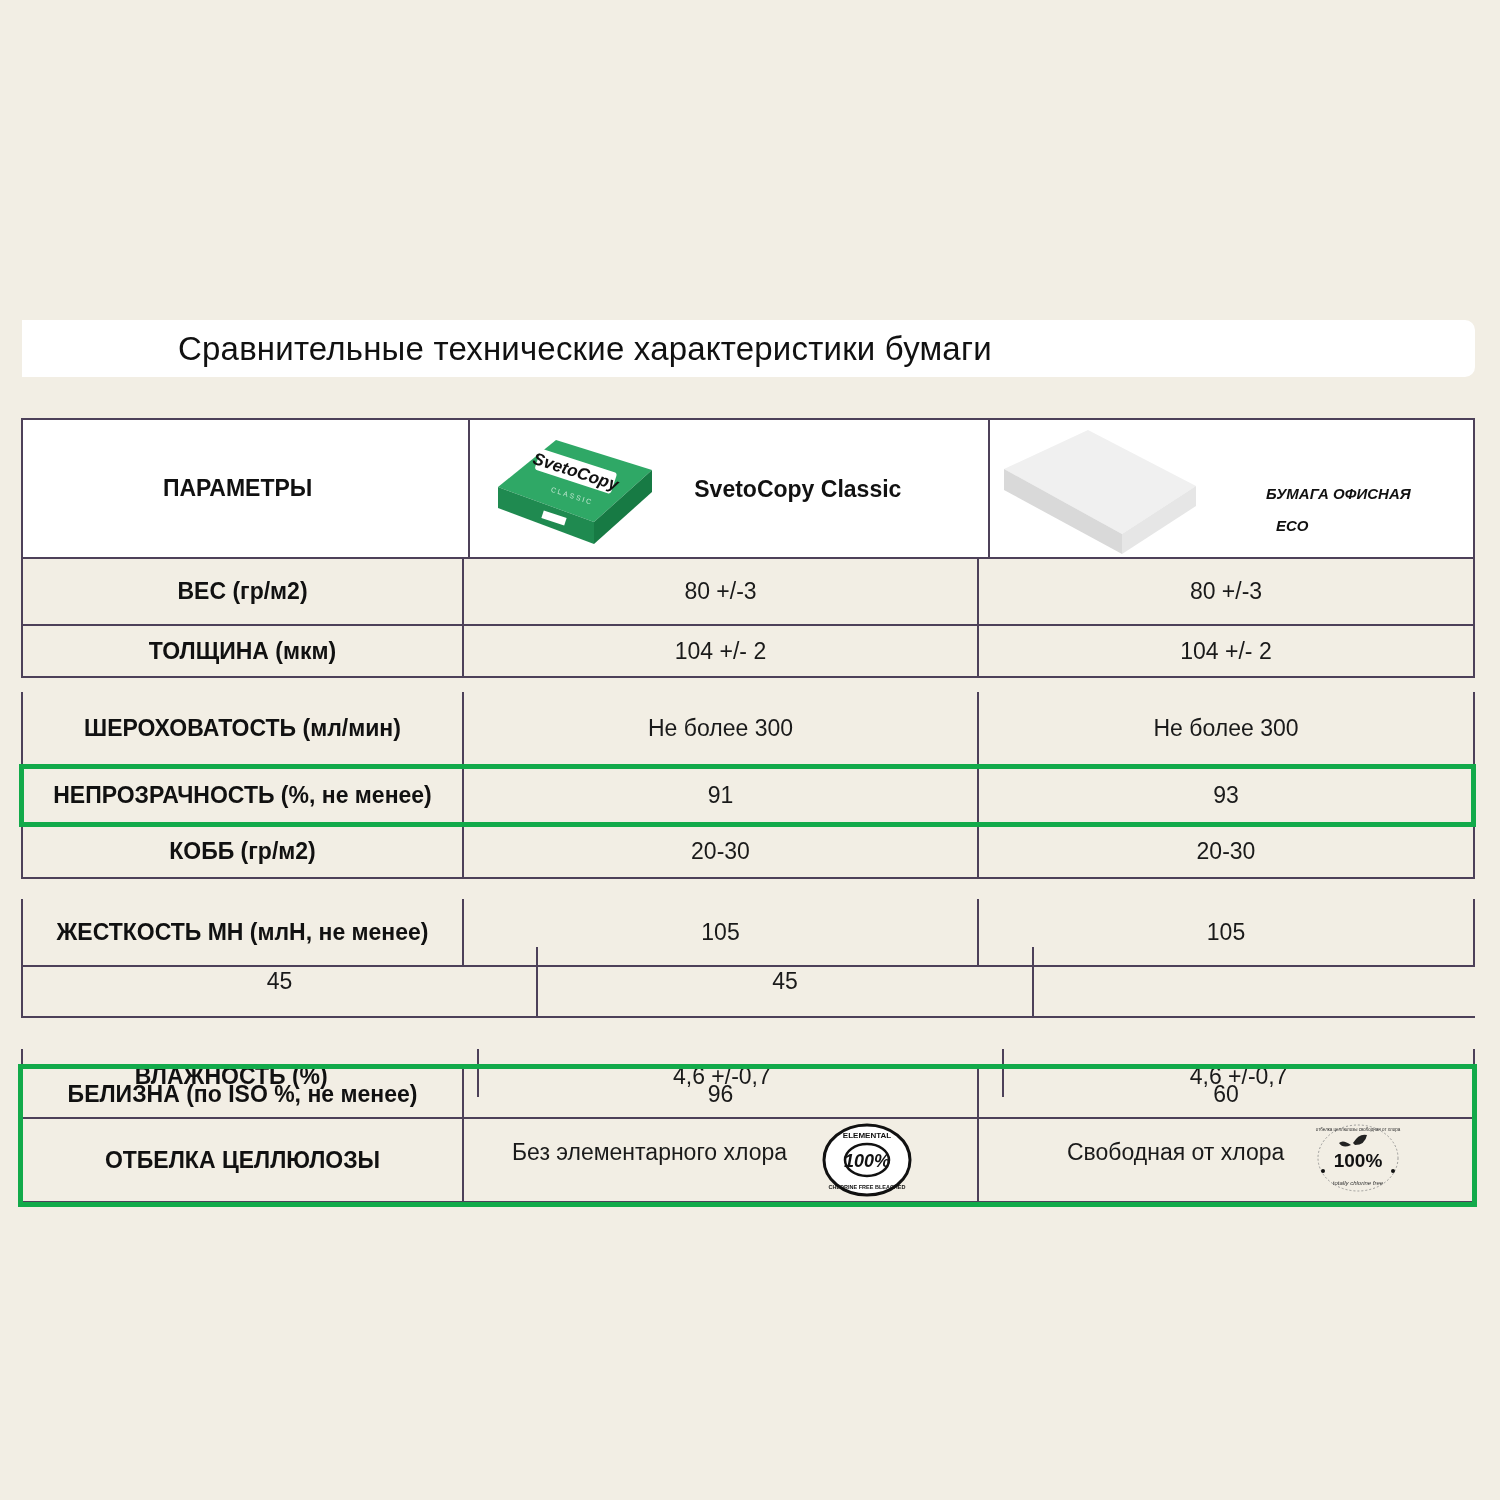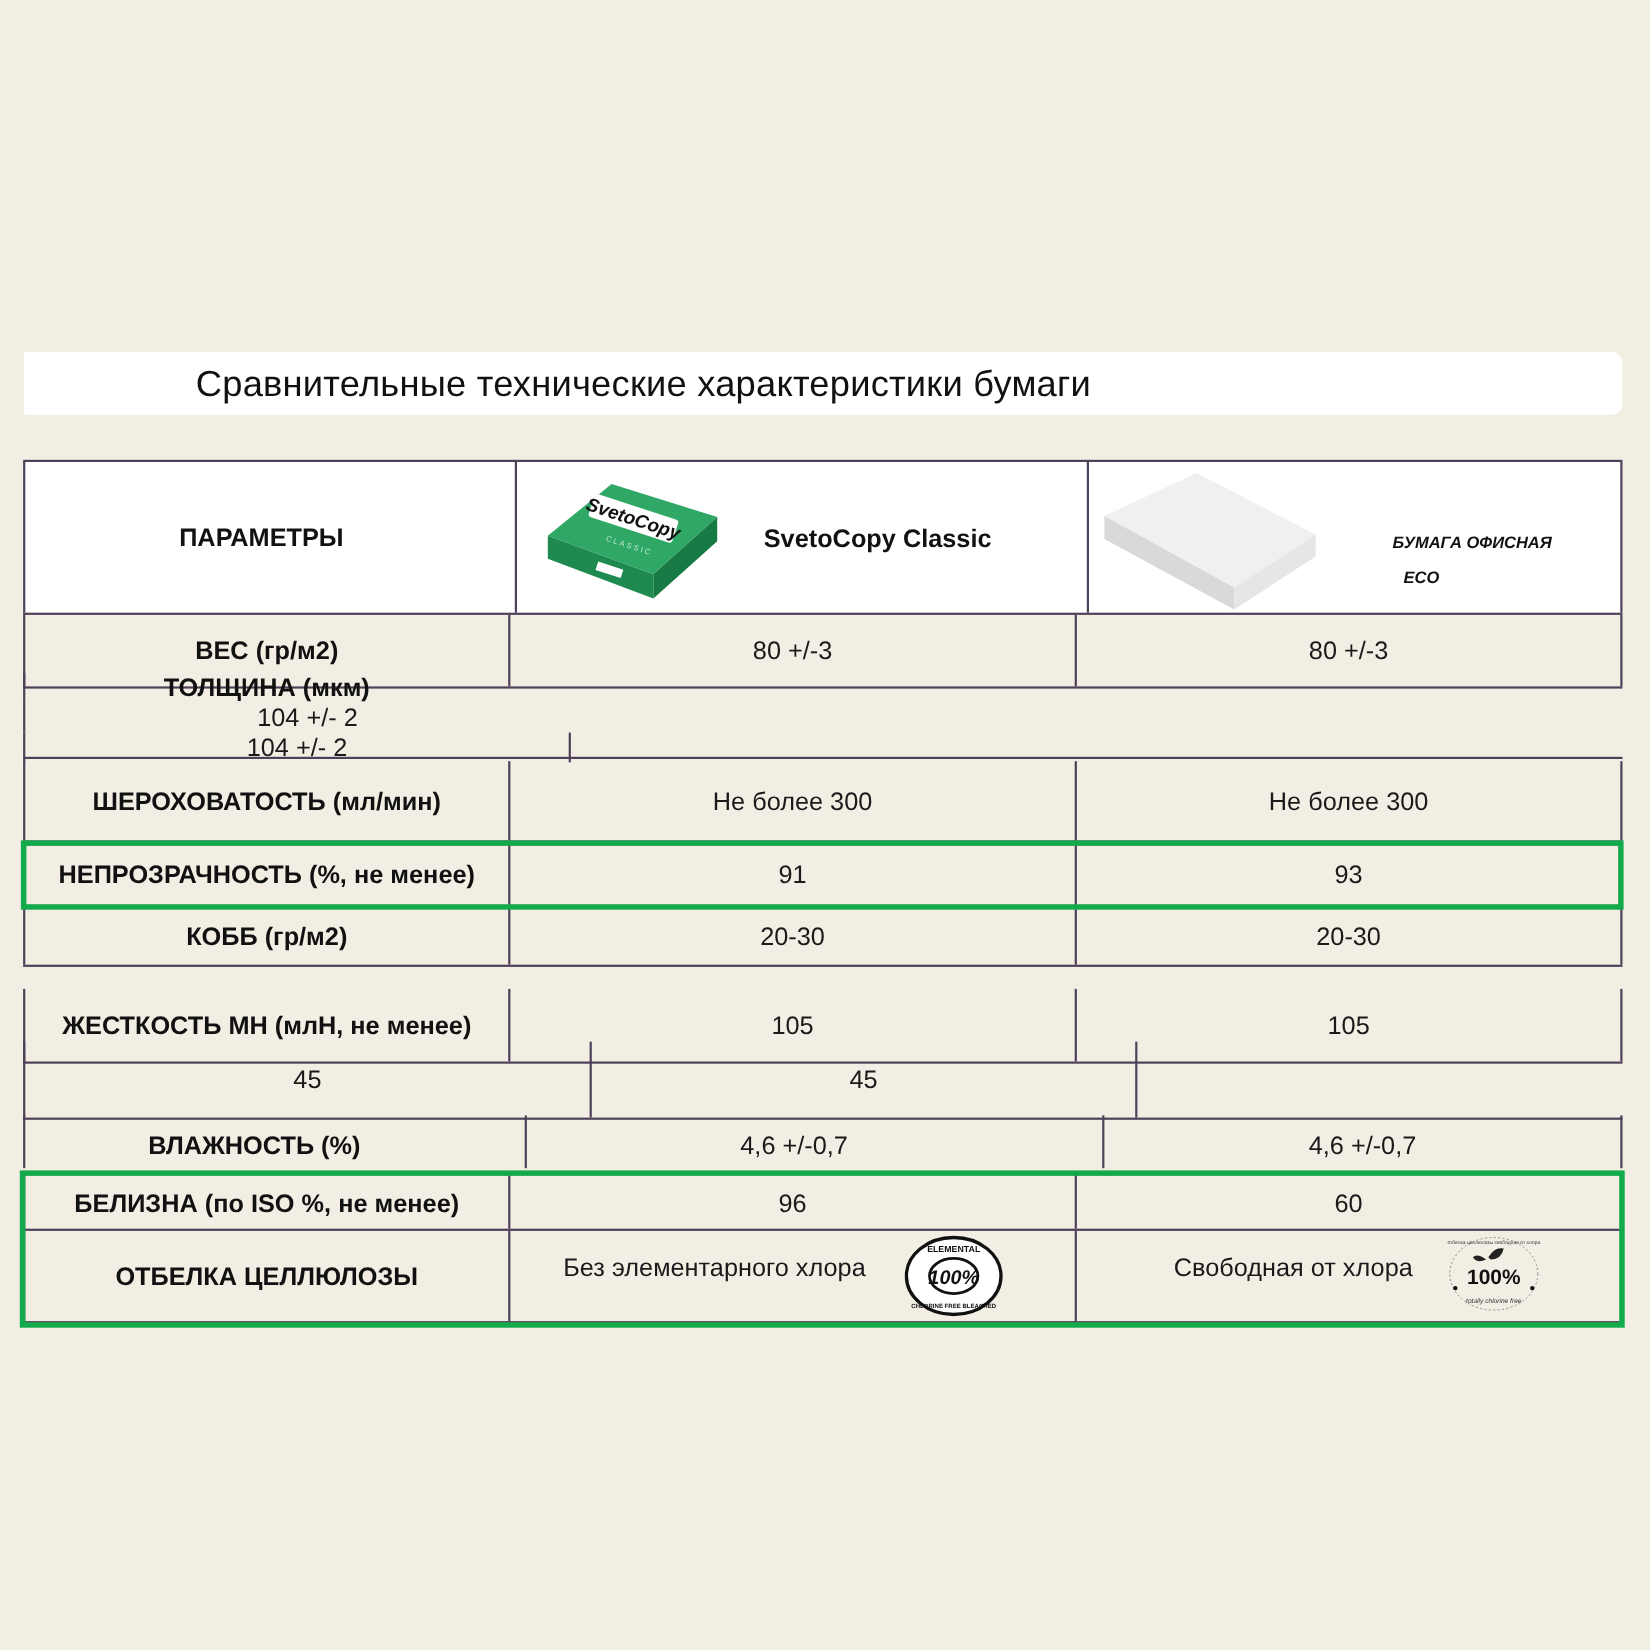--- a/index.html
+++ b/index.html
@@ -119,21 +119,21 @@
       </div>
     </div>
   </div>
 
   <div class="row" style="top:141px; height:67px;">
     <div class="cell c0 param">ВЕС  (гр/м2)</div>
     <div class="cell c1 value">80 +/-3</div>
     <div class="cell c2 value">80 +/-3</div>
   </div>
 
-  <div class="row" style="top:194px; height:78px;flex-direction:column;">
+  <div class="row" style="top:208px; height:52px;">
     <div class="cell c0 param">ТОЛЩИНА (мкм)</div>
     <div class="cell c1 value">104 +/- 2</div>
     <div class="cell c2 value">104 +/- 2</div>
   </div>
 
   <div class="row" style="top:274px; height:74px;">
     <div class="cell c0 param">ШЕРОХОВАТОСТЬ (мл/мин)</div>
     <div class="cell c1 value">Не более 300</div>
     <div class="cell c2 value">Не более 300</div>
   </div>
@@ -154,21 +154,21 @@
     <div class="cell c0 param">ЖЕСТКОСТЬ МН (млН, не менее)</div>
     <div class="cell c1 value">105</div>
     <div class="cell c2 value">105</div>
   </div>
 
   <div class="row" style="top:529px; height:71px;">
     <div class="cell c1 value">45</div>
     <div class="cell c2 value">45</div>
   </div>
 
-  <div class="row" style="top:596px; height:48px; border-bottom:none;gap:37px;">
+  <div class="row" style="top:631px; height:48px; border-bottom:none;gap:37px;">
     <div class="cell c0 param" style="padding-top:6px;">ВЛАЖНОСТЬ (%)</div>
     <div class="cell c1 value" style="padding-top:6px;">4,6 +/-0,7</div>
     <div class="cell c2 value" style="padding-top:6px;">4,6 +/-0,7</div>
   </div>
 
   <div class="row" style="top:648px; height:53px;">
     <div class="cell c0 param" style="padding-top:6px;">БЕЛИЗНА (по ISO %, не менее)</div>
     <div class="cell c1 value" style="padding-top:6px;">96</div>
     <div class="cell c2 value" style="padding-top:6px;">60</div>
   </div>

